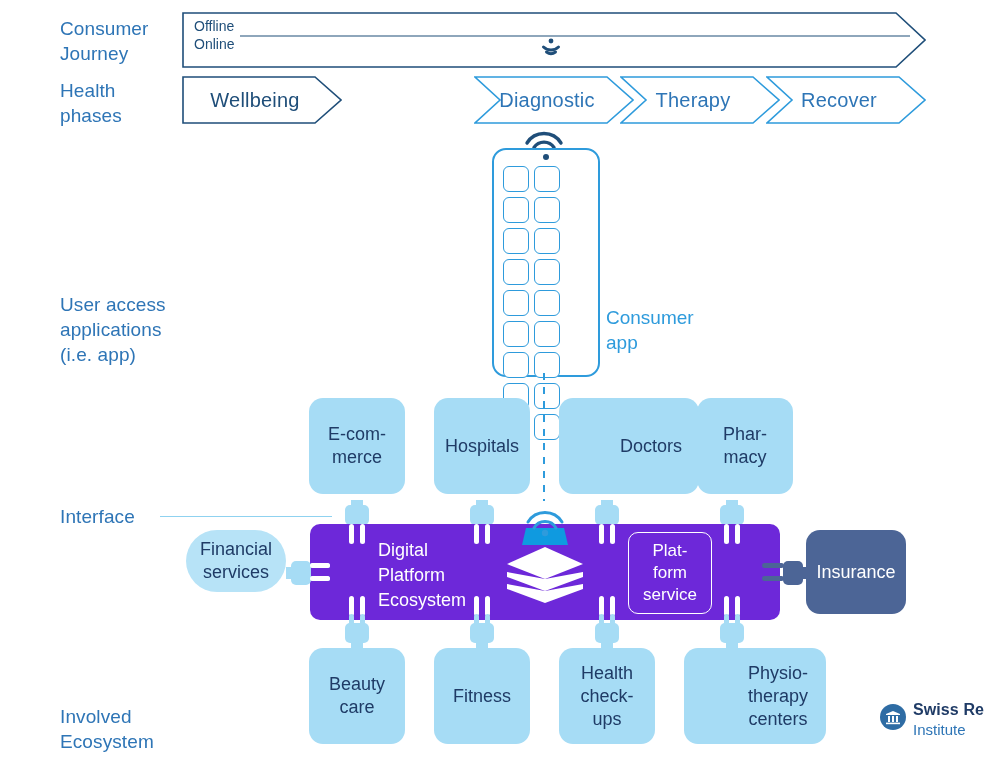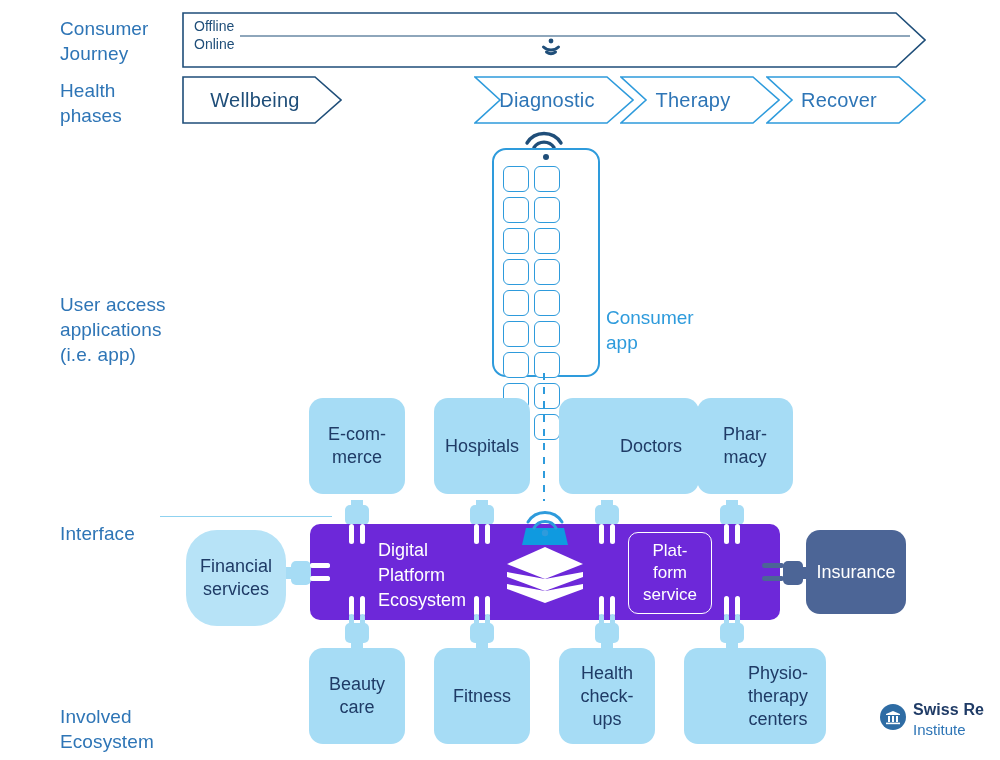--- a/index.html
+++ b/index.html
@@ -11,21 +11,21 @@
   .canvas{position:absolute;inset:0;width:1000px;height:760px;}
 
   
   .row-label{
     position:absolute;color:#2E75B6;font-size:19px;line-height:25px;
     letter-spacing:.1px;white-space:pre-line;
   }
   #lbl-journey{left:60px;top:16px;}
   #lbl-phases{left:60px;top:78px;}
   #lbl-useraccess{left:60px;top:292px;}
-  #lbl-interface{left:60px;top:504px;margin-top:17px;}
+  #lbl-interface{left:60px;top:504px;}
   #lbl-parties{left:60px;top:656px;margin-top:48px;}
 
   .interface-line{
     position:absolute;left:160px;top:516px;width:172px;height:1px;
     background:#8FD2F0;
   }
 
   
   .journey{position:absolute;left:182px;top:12px;width:744px;height:56px;}
   .journey svg{display:block;}
@@ -74,21 +74,21 @@
   .pbox.insurance{background:#4C6596;color:#ffffff;width:100px;height:84px;}
 
   #box-ecommerce{left:309px;top:398px;}
   #box-hospitals{left:434px;top:398px;}
   #box-doctors{left:559px;top:398px;padding-left:44px;}
   #box-pharmacy{left:684px;top:398px;margin-left:13px;}
   #box-beauty{left:309px;top:648px;}
   #box-fitness{left:434px;top:648px;}
   #box-checkups{left:559px;top:648px;}
   #box-physio{left:684px;top:648px;padding-left:46px;}
-  #box-financial{left:186px;top:530px;width:100px;height:96px;border-radius:31px;}
+  #box-financial{left:186px;top:530px;width:100px;height:62px;border-radius:31px;}
   #box-insurance{left:806px;top:530px;}
 
   
   .platform{
     position:absolute;left:310px;top:524px;width:470px;height:96px;
     background:#6d28d9;border-radius:10px;
   }
   .platform-title{
     position:absolute;left:68px;top:14px;color:#ffffff;font-size:18px;
     line-height:25px;white-space:pre-line;

